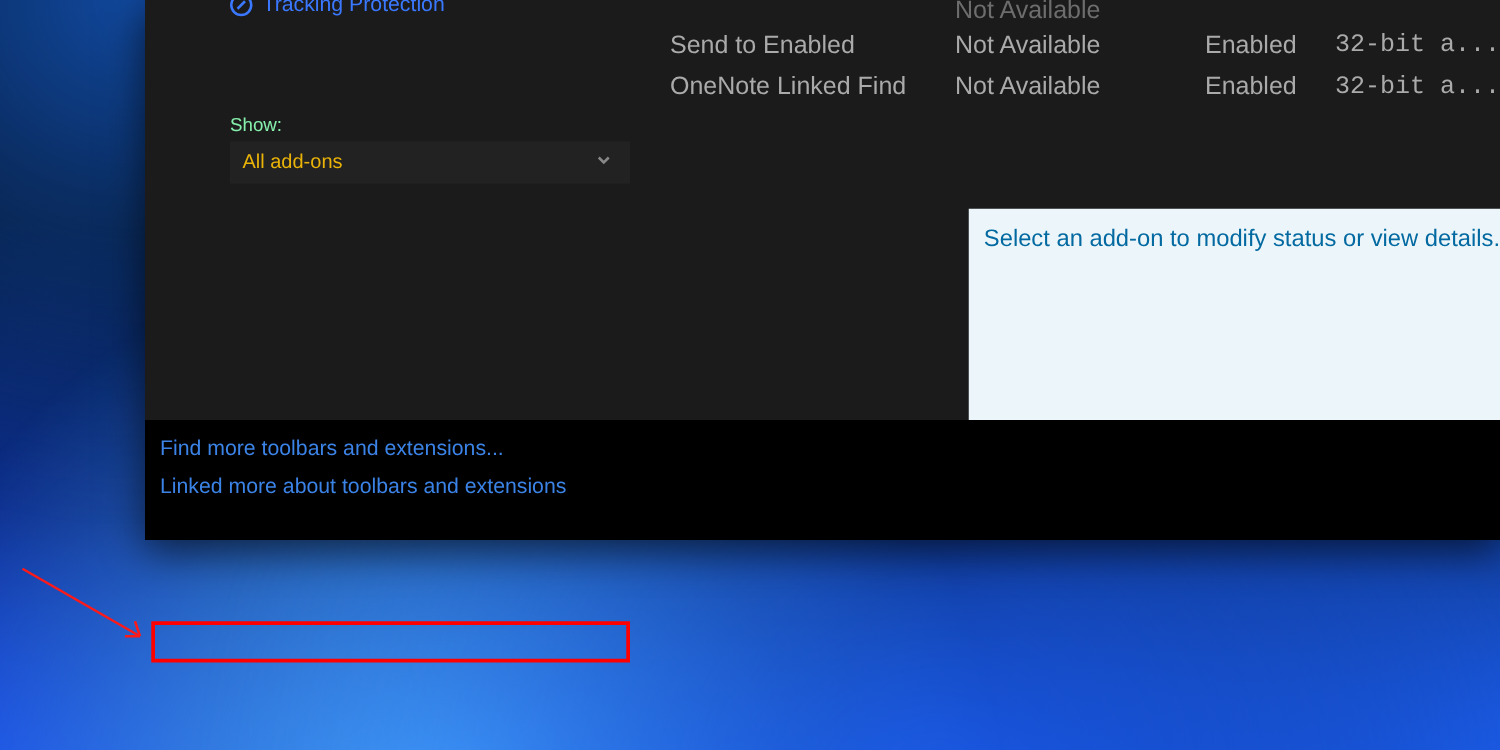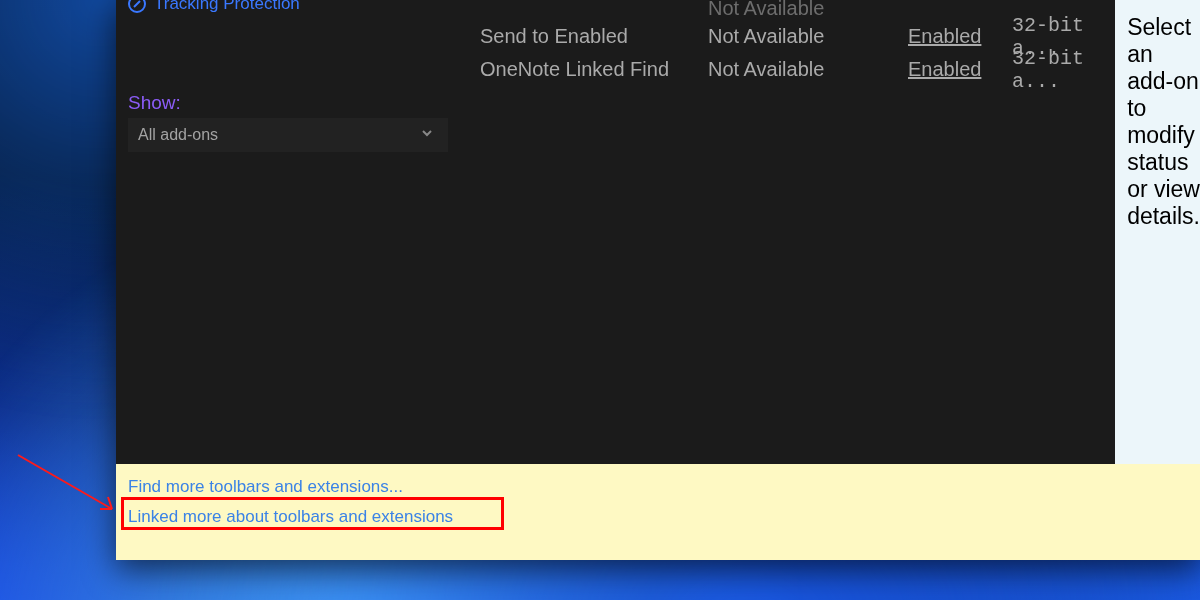--- a/index.html
+++ b/index.html
@@ -29,82 +29,83 @@
               background: radial-gradient(closest-side, rgba(80,180,255,0.9), rgba(80,180,255,0) 70%); }
     .wave.b { right: -400px; bottom: -900px; width: 1700px; height: 1700px;
               background: radial-gradient(closest-side, rgba(30,100,255,0.8), rgba(0,30,120,0) 70%); }
     .wave.c { left: -500px; top: -600px; width: 1200px; height: 1200px;
               background: radial-gradient(closest-side, rgba(30,120,255,0.55), rgba(0,0,0,0) 70%); }
 
     
     .window {
       position: absolute;
       left: 116px; top: 0;
-      width: 1084px; height: 560px;
+      width: 1084px; height: 432px;
       background: #1b1b1b;
       display: flex;
-      flex-direction: row;
+      flex-direction: column;
       box-shadow: 0 10px 30px rgba(0,0,0,0.6);
+      align-items: flex-end;
     }
 
     .top { display: flex; height: 167px; }
     .sidebar {
       width: 330px; flex: 0 0 330px;
       padding: 0 10px 0 12px;
       color: #ddd;
     }
     .tp {
       display: flex; align-items: center; gap: 8px;
       margin-top: -6px;
       color: #3a78ff; font-size: 17px;
     }
     .tp .circ {
       width: 18px; height: 18px; border-radius: 50%;
       border: 2px solid #3a78ff; display: inline-flex;
       align-items: center; justify-content: center;
       font-size: 12px; line-height: 1;
     }
     .tp .circ svg { width: 10px; height: 10px; stroke: #3a78ff; stroke-width: 2; fill: none; }
-    .show-label { margin-top: 78px; color: #8b5cf6; font-size: 19px; }
+    .show-label { margin-top: 78px; color: #86efac; font-size: 15px; }
     .dropdown {
       margin-top: 4px;
       height: 34px; width: 320px;
-      background: #222; color: #a3a3a3;
+      background: #222; color: #eab308;
       display: flex; align-items: center; justify-content: space-between;
       padding: 0 14px 0 10px;
       cursor: pointer;
     }
     .dropdown .chev svg { width: 14px; height: 14px; stroke: #888; stroke-width: 2; fill: none; }
 
     .addons {
       flex: 1; padding-top: 0;
       color: #aaa; font-size: 20px;
     }
     .row { display: flex; height: 33px; align-items: center; }
     .col-name { width: 262px; padding-left: 34px; }
     .col-name.first { padding-left: 0; }
     .col-pub { width: 200px; }
-    .col-status { width: 104px; text-decoration: underline; }
+    .col-status { width: 104px; }
     .col-arch { flex: 1; font-family: Liberation Mono, monospace; }
 
     .row.faded { color: #6d6d6d; }
     .row.first { margin-top: -4px; height: 24px; }
 
     
     .details {
       flex: 1;
       background: #ecf6fa;
       padding: 14px 0 0 12px;
-      color: #000000; font-size: 23px;
+      color: #0369a1; font-size: 19px;
     }
 
     .footer {
       position: absolute; left:0; right:0; bottom:0;
       height: 96px;
-      background: #fef9c3;
+      background: #000000;
       padding: 8px 0 0 12px;
     }
     .link { color: #3b83e6; font-size: 17px; cursor: pointer; line-height: 30px; }
 
     .highlight-box {
       position: absolute;
       left: 121px; top: 497px;
       width: 383px; height: 33px;
       border: 3px solid #ff0000;
       pointer-events: none;

